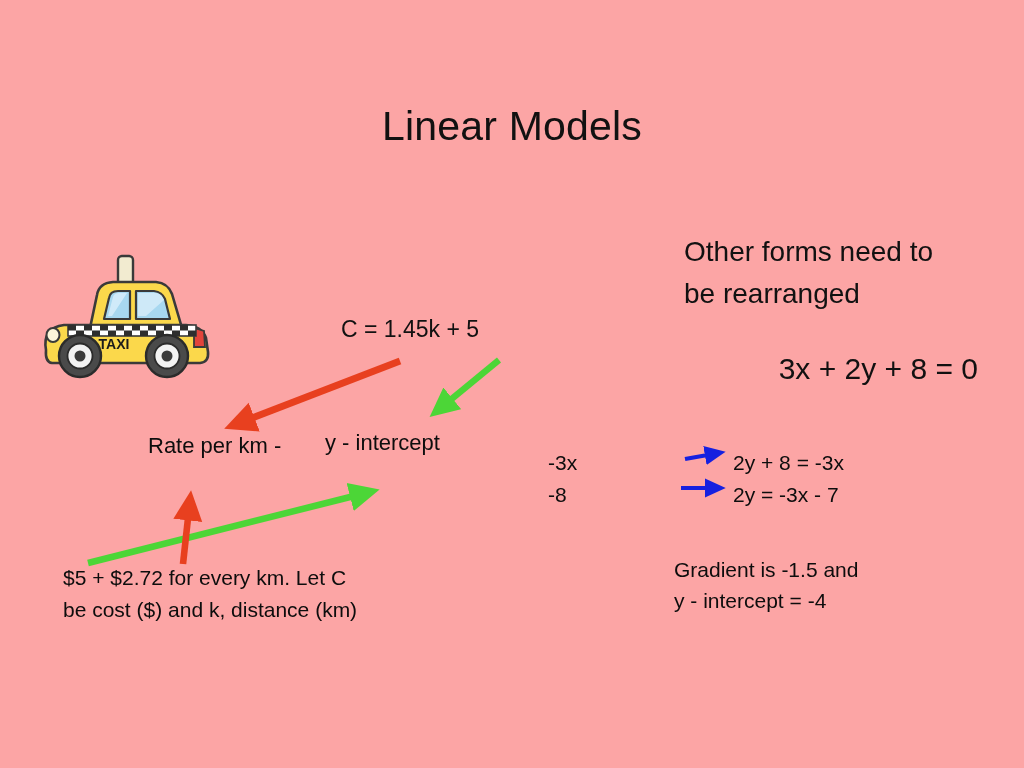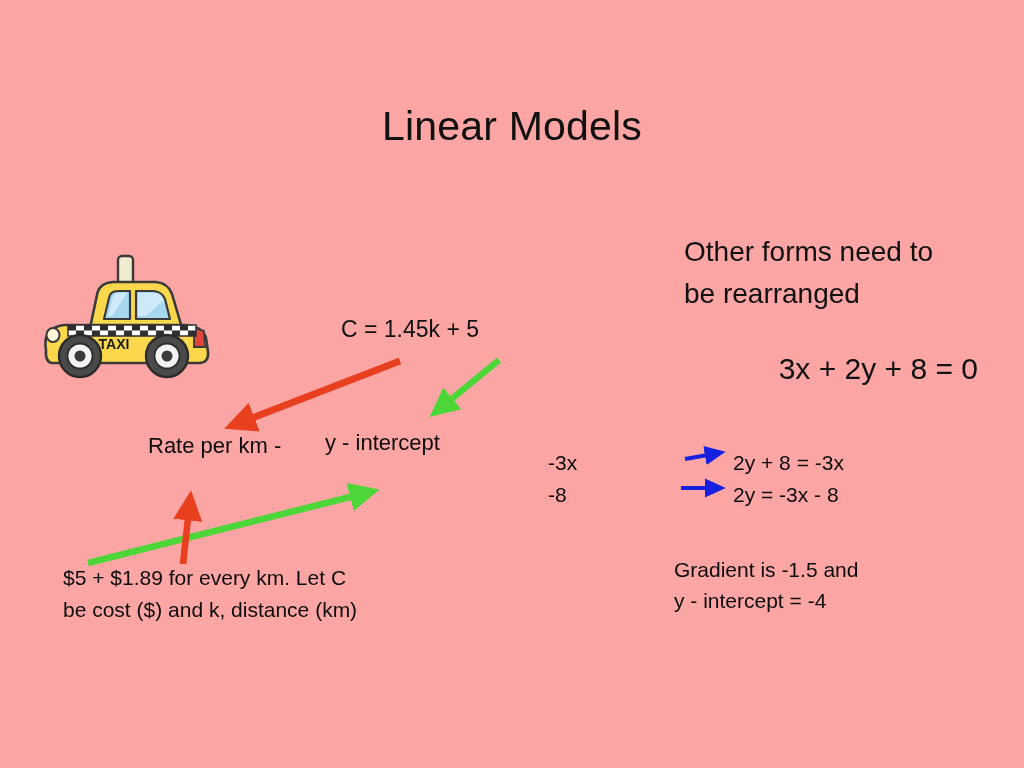--- a/index.html
+++ b/index.html
@@ -188,21 +188,21 @@
 
   <div class="abs" id="label-gradient">
     <div>Rate per km -</div>
   </div>
 
   <div class="abs" id="label-intercept">
     <div>y - intercept</div>
   </div>
 
   <div class="abs" id="context-note">
-    <div>$5 + $1.89 for every km. Let C</div>
+    <div>$5 + $2.72 for every km. Let C</div>
     <div>be cost ($) and k, distance (km)</div>
   </div>
 
   <div class="abs" id="other-forms-heading">
     <div>Other forms need to</div>
     <div>be rearranged</div>
   </div>
 
   <div class="abs" id="standard-equation">3x + 2y + 8 = 0</div>
 
@@ -228,21 +228,21 @@
       <div class="step-arrow-slot">
         <svg width="48" height="32" viewBox="0 0 48 32" xmlns="http://www.w3.org/2000/svg">
           <defs>
             <marker id="bluehead2" markerWidth="5" markerHeight="5" refX="3.4" refY="2.5" orient="auto">
               <path d="M0,0.2 L5,2.5 L0,4.8 Z" fill="#1520E0"></path>
             </marker>
           </defs>
           <line x1="0" y1="18" x2="38" y2="18" stroke="#1520E0" stroke-width="4.2" stroke-linecap="butt" marker-end="url(#bluehead2)"></line>
         </svg>
       </div>
-      <div class="step-result">2y = -3x - 8</div>
+      <div class="step-result">2y = -3x - 7</div>
     </div>
 
 
   </div>
 
   <div class="abs" id="conclusion">
     <div>Gradient is -1.5 and</div>
     <div>y - intercept = -4</div>
   </div>
 

